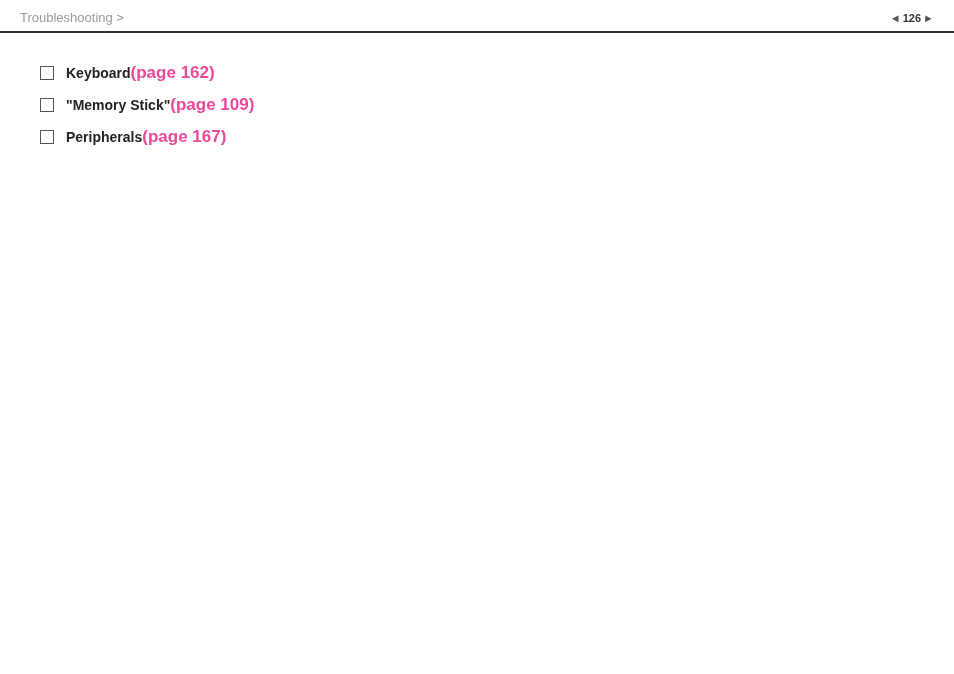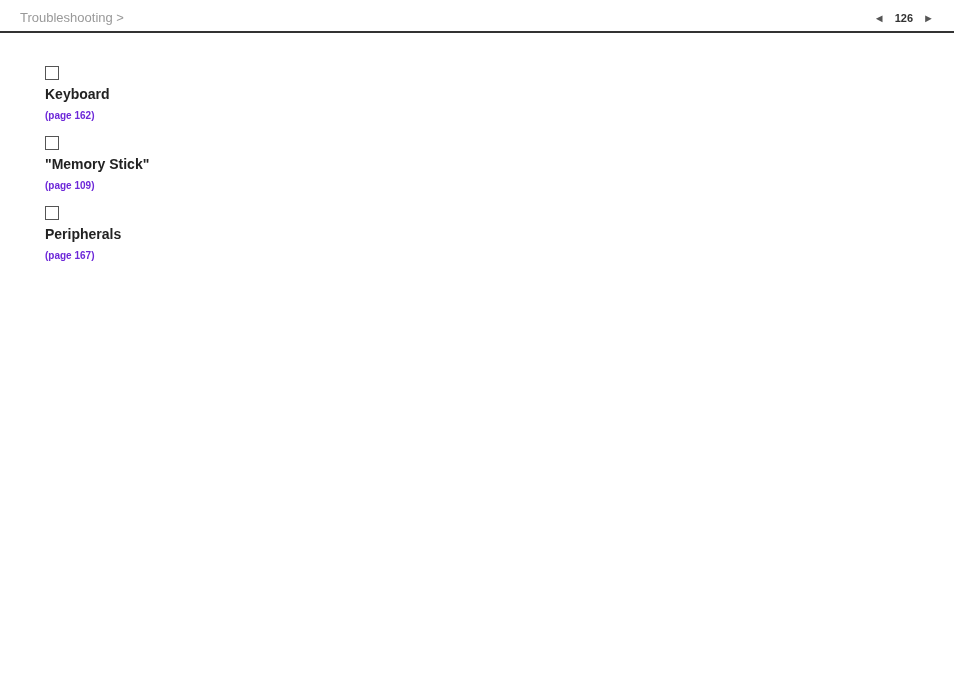--- a/index.html
+++ b/index.html
@@ -1,19 +1,18 @@
 <!DOCTYPE html>
 <html><head>
   <meta charset="utf-8">
   <style>
     * {
       margin: 0;
       padding: 0;
       box-sizing: border-box;
-      gap: 8px;
     }
 
     body {
       width: 954px;
       height: 674px;
       background: #ffffff;
       font-family: Arial, Helvetica, sans-serif;
       font-size: 14px;
       color: #333333;
       overflow: hidden;
@@ -55,21 +54,20 @@
     }
 
     .content {
       padding: 30px 40px 20px 40px;
     }
 
     .list-item {
       display: flex;
       align-items: baseline;
       margin-bottom: 12px;
-      flex-direction: column;
     }
 
     .checkbox-icon {
       width: 14px;
       height: 14px;
       border: 1.5px solid #555555;
       display: inline-block;
       flex-shrink: 0;
       margin-right: 12px;
       margin-top: 1px;
@@ -77,25 +75,24 @@
       top: 2px;
     }
 
     .list-label {
       font-size: 14px;
       font-weight: bold;
       color: #222222;
     }
 
     .list-link {
-      font-size: 10px;
+      font-size: 17px;
       font-weight: bold;
-      color: #6d28d9;
+      color: #ec4899;
       text-decoration: none;
-      margin-left: 5px;
     }
   </style>
 </head>
 <body>
 
 <div class="header">
   <span class="breadcrumb">Troubleshooting &gt;</span>
   <span class="page-number">126</span>
 </div>
 

